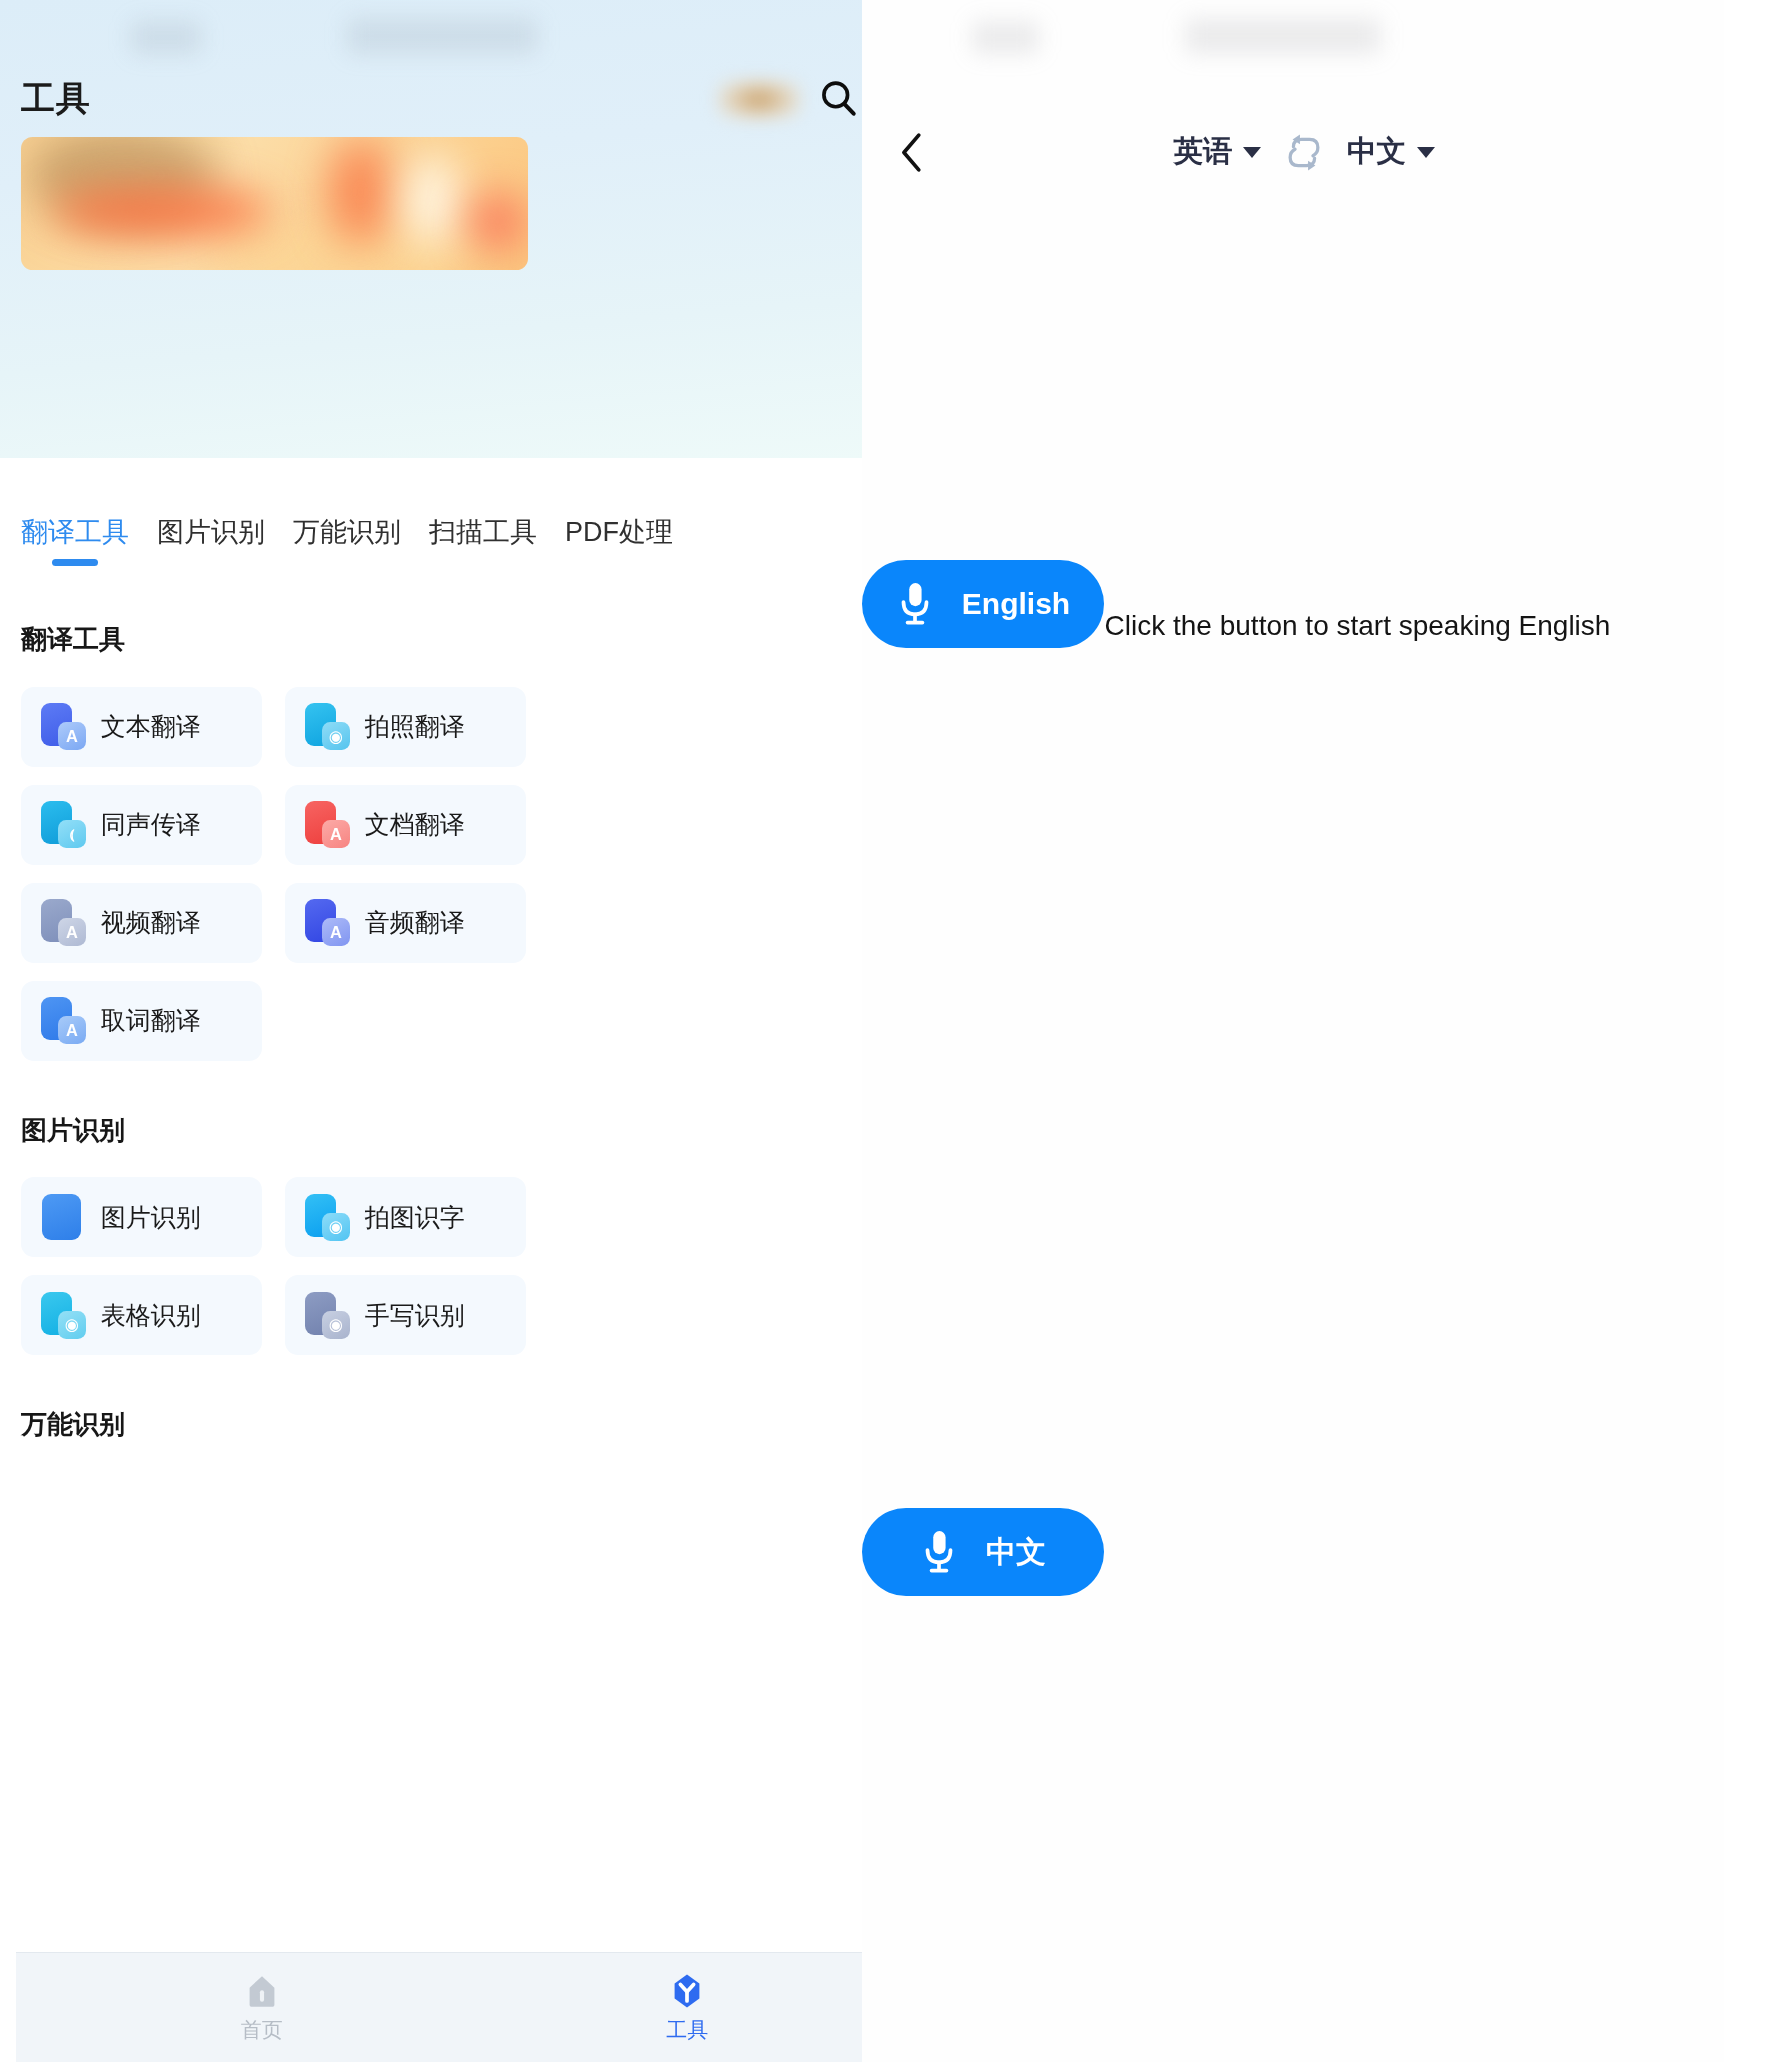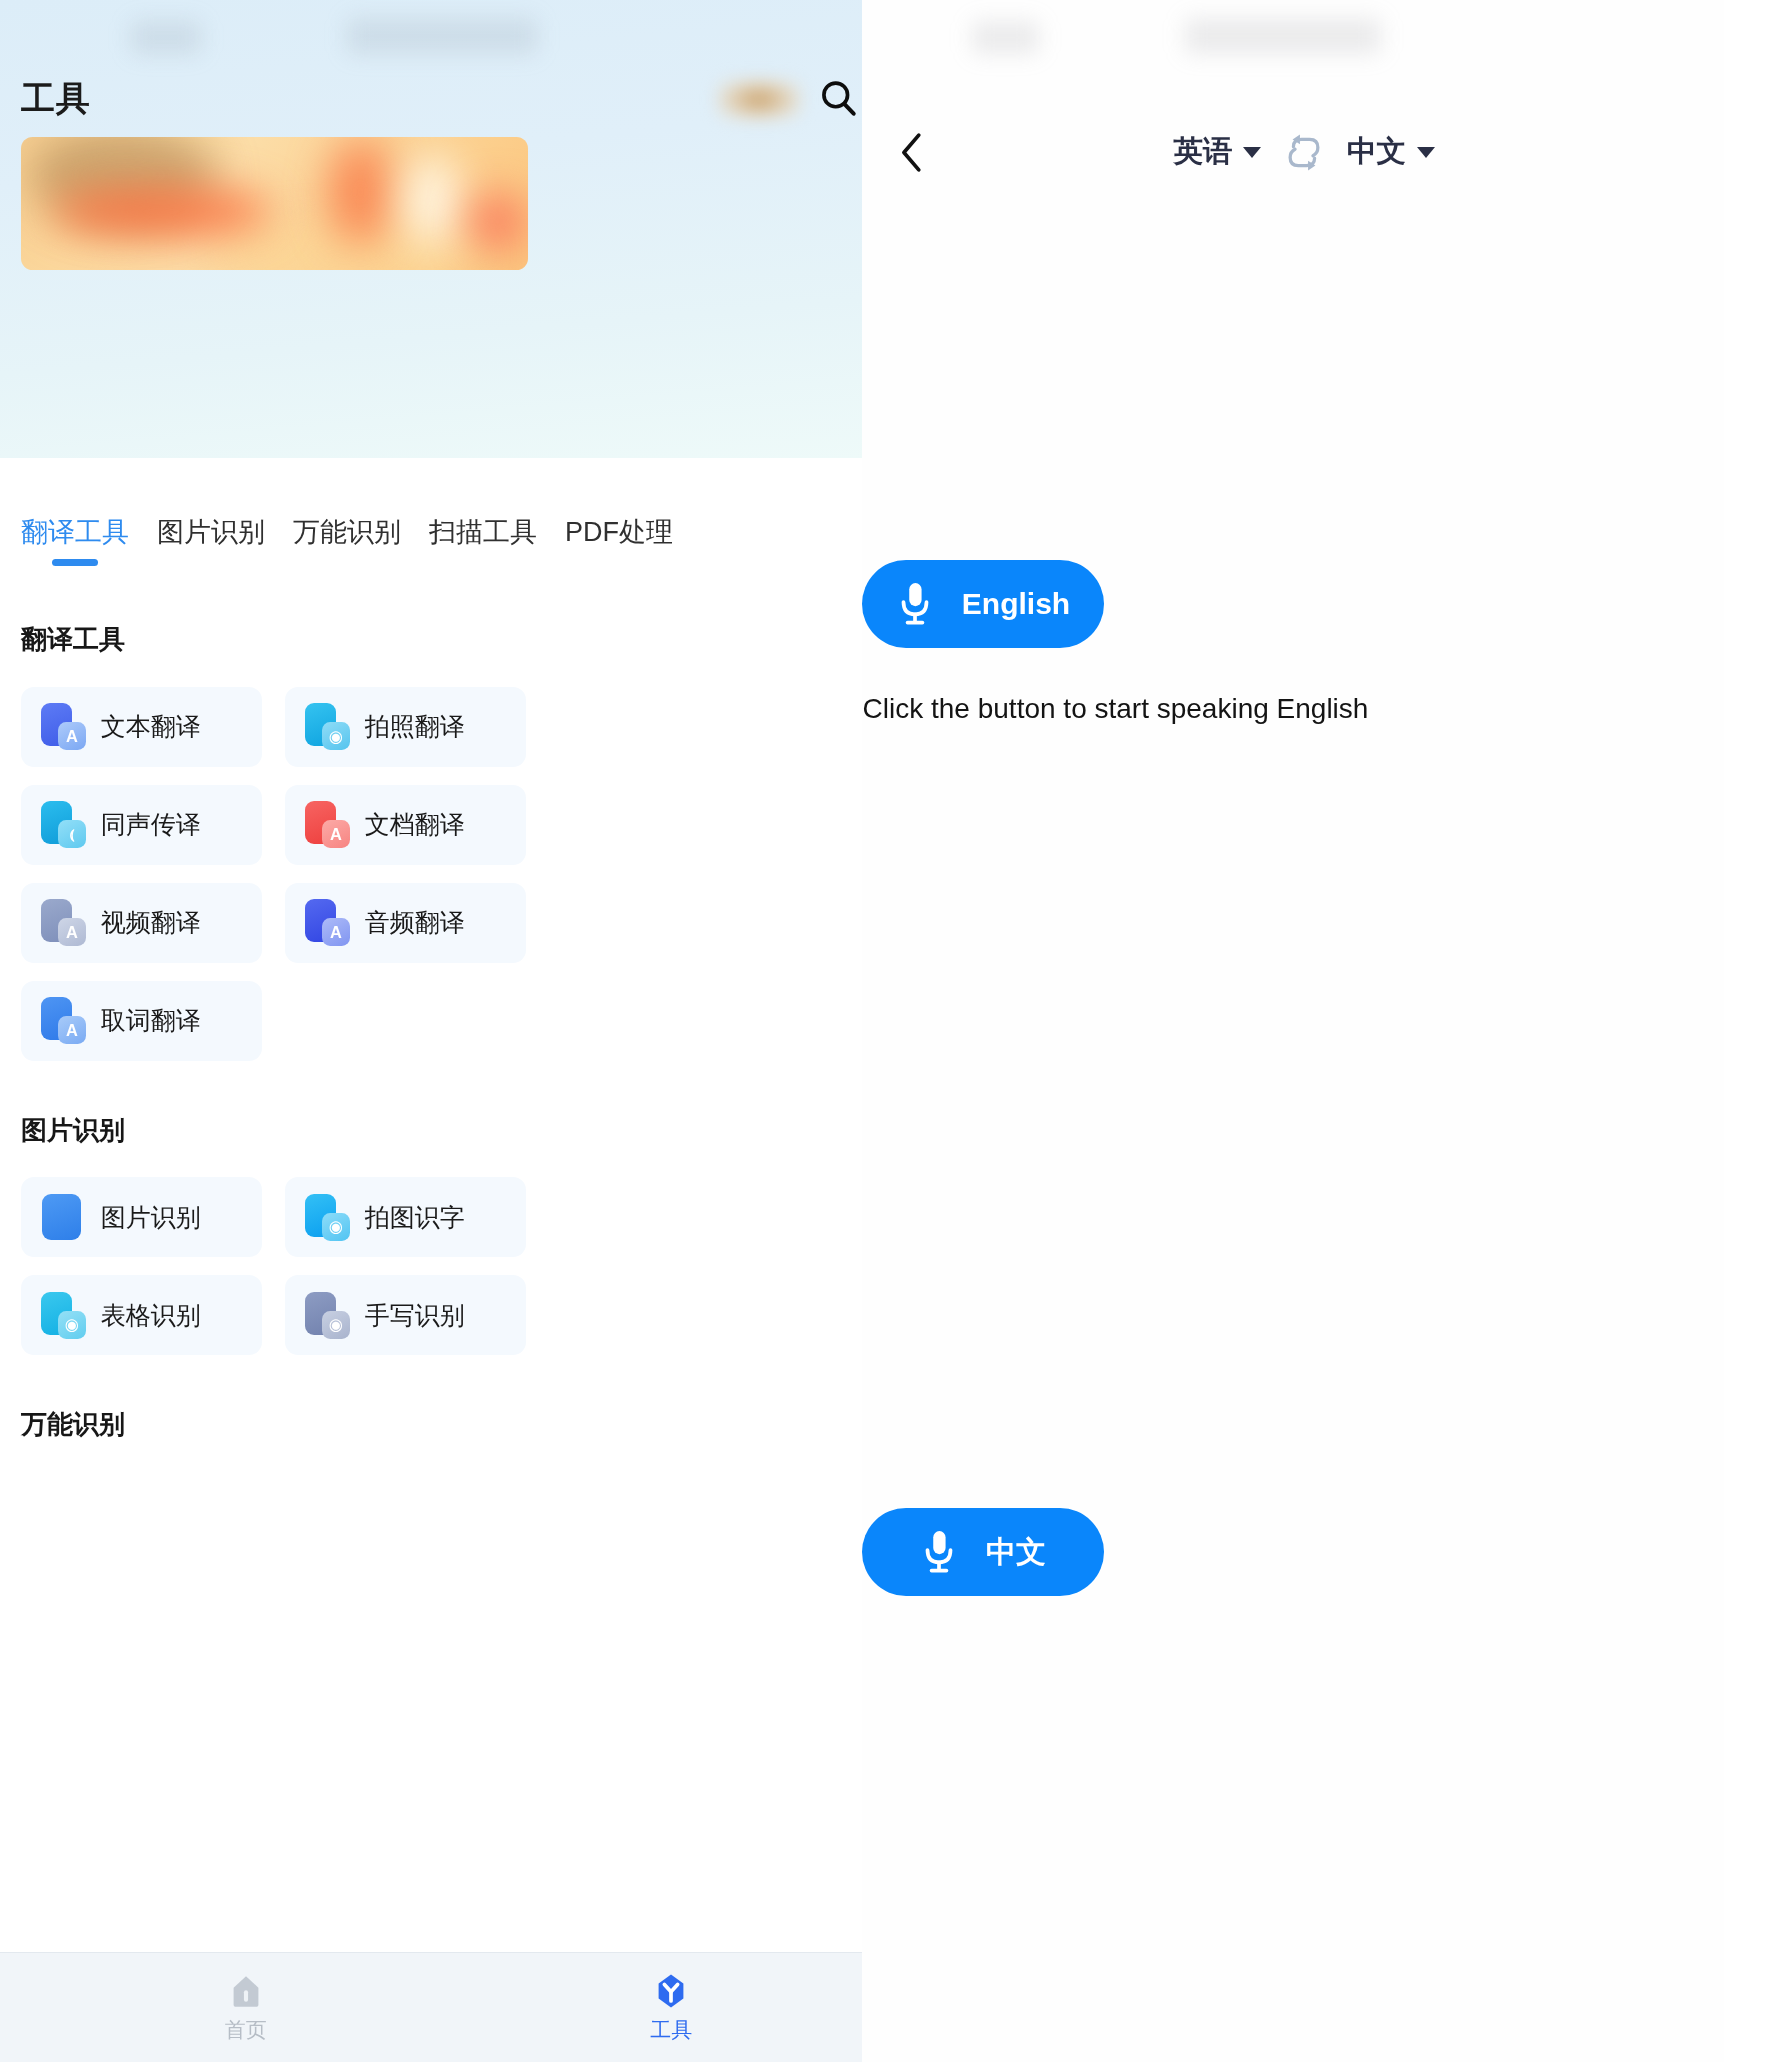--- a/index.html
+++ b/index.html
@@ -187,21 +187,21 @@
     font-weight: bold;
   }
   .tool-label {
     font-size: 25px;
     color: #1a1a1a;
   }
   .sec-gap { height: 52px; }
 
   .bottom-nav {
     position: absolute;
-    left: 0;
+    left: 16px;
     bottom: 0;
     width: 884px;
     height: 111px;
     background: #f1f5f9;
     border-top: 0.8px solid #e3e9ef;
     display: flex;
     box-sizing: border-box;
     padding-left: 33px;
   }
   .nav-item {
@@ -277,21 +277,22 @@
     border-right: 9px solid transparent;
     border-top: 11.5px solid #2a2f45;
   }
   .swap-icon { display: flex; align-items: center; }
 
   .mic-block {
     position: absolute;
     left: 0;
     width: 884px;
     display: flex;
-    flex-direction: column;
+    flex-direction: row;
+    align-items: center;
   }
   .mic-block.top    { top: 560px; }
   .mic-block.bottom { top: 1508px; }
   .mic-btn {
     width: 242px;
     height: 88px;
     border-radius: 47px;
     background: #0a86fb;
     display: flex;
     align-items: center;

